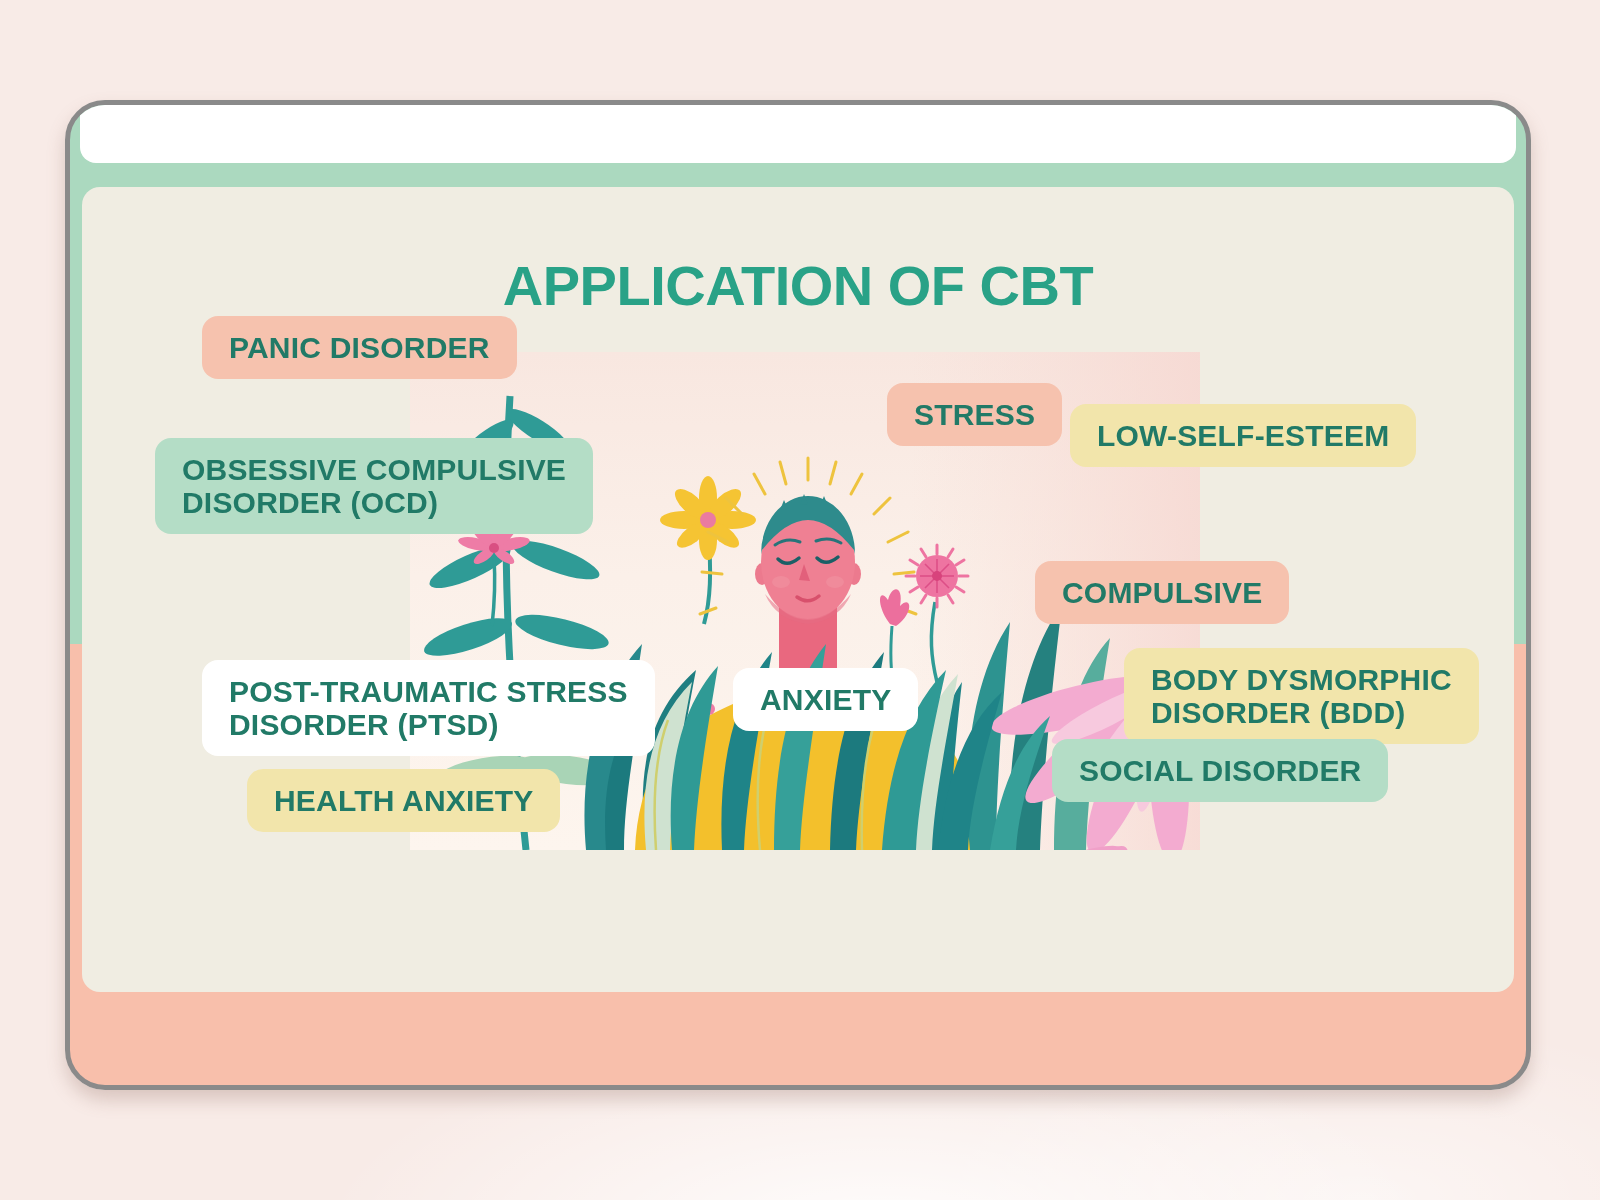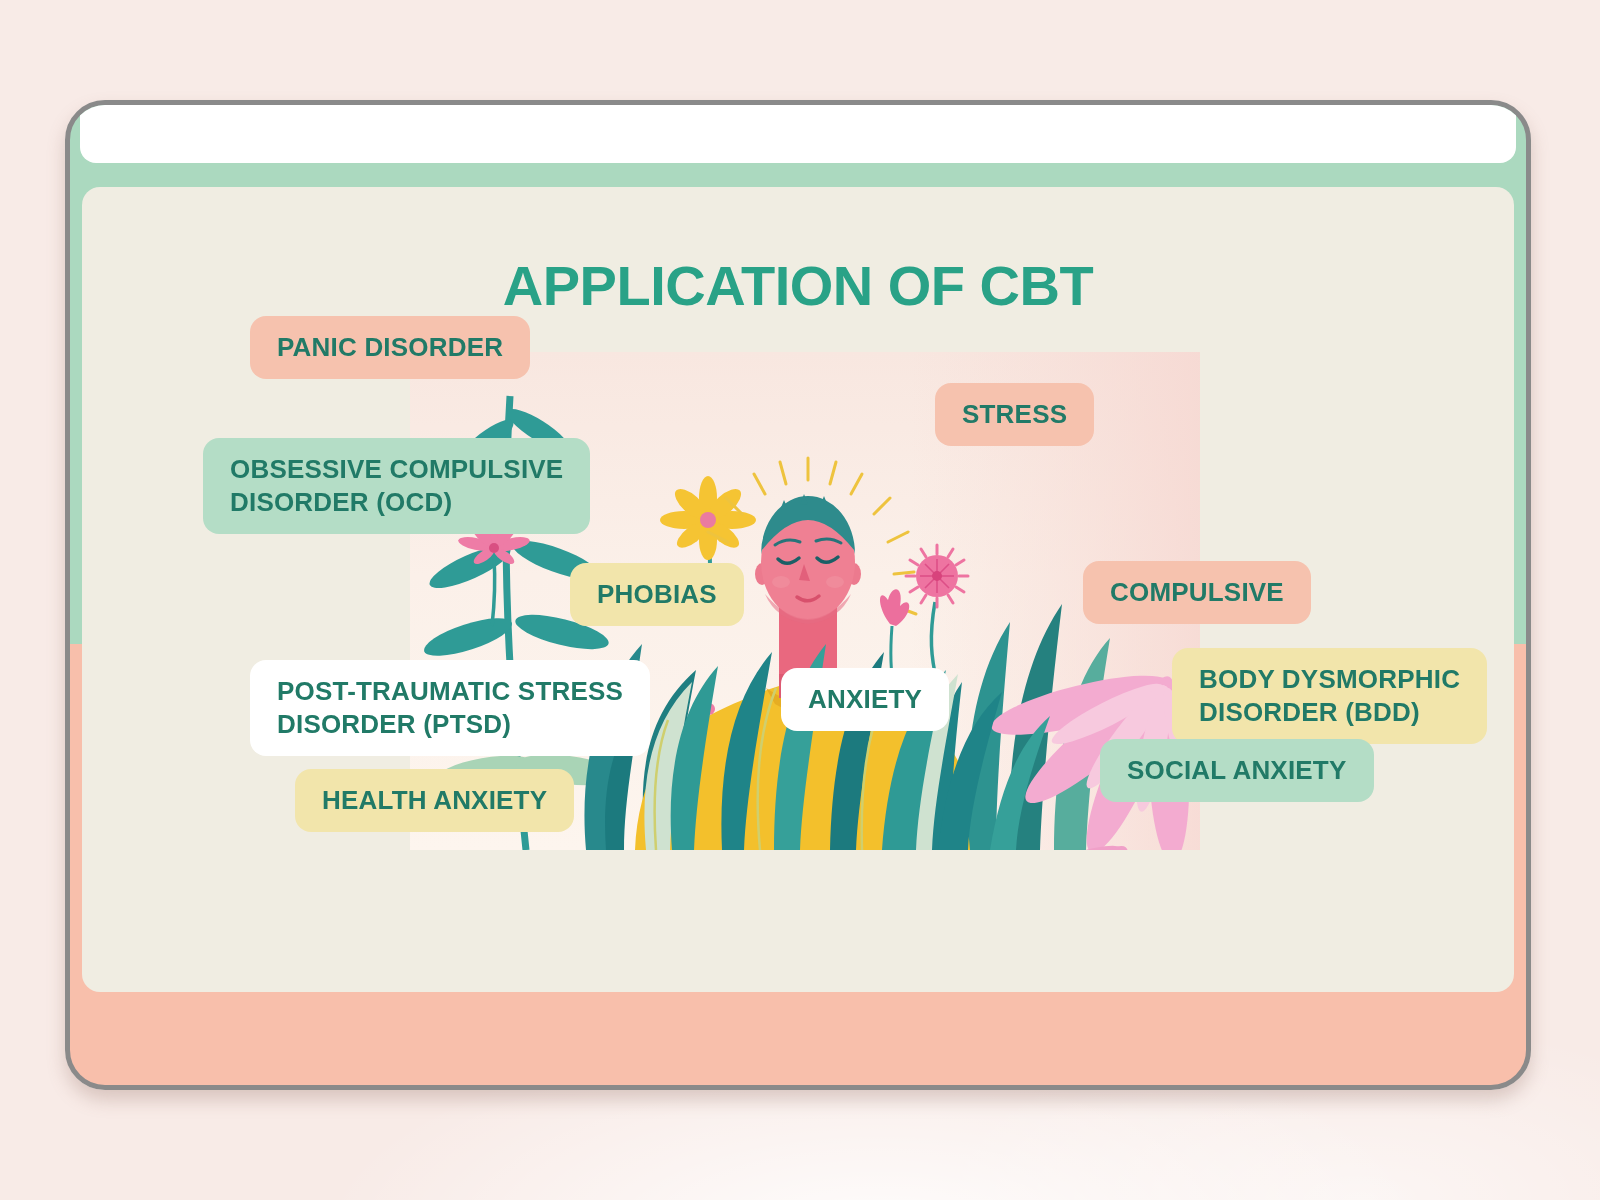--- a/index.html
+++ b/index.html
@@ -31,22 +31,22 @@
   .slide-title{
     position:absolute;top:66px;left:0;right:0;text-align:center;
     font-size:56px;font-weight:700;letter-spacing:-.5px;
     color:#29a287;
   }
   .illo{position:absolute;left:328px;top:165px;width:790px;height:498px;}
 
   .chip{
     position:absolute;display:inline-block;box-sizing:border-box;
     padding:15px 27px;border-radius:16px;
-    font-size:26px;font-weight:700;line-height:33px;letter-spacing:.2px;
-    color:#217a67;white-space:pre-line;text-align:center;margin-left:48px;
+    font-size:30px;font-weight:700;line-height:33px;letter-spacing:.2px;
+    color:#217a67;white-space:pre-line;text-align:center;
   }
   .chip.multiline{text-align:left;}
   .bg-salmon{background:#f6c2ae;}
   .bg-yellow{background:#f2e5ab;}
   .bg-mint{background:#b4ddc6;}
   .bg-white{background:#ffffff;}
 </style>
 </head>
 <body>
 
@@ -243,24 +243,24 @@
             <path d="M452,498 C450,430 458,380 474,344"></path>
             <path d="M246,498 C242,440 246,400 258,368"></path>
           </g>
         </g>
       </svg>
 
       <div class="chip bg-salmon" style="left:120px;top:129px;">PANIC DISORDER</div>
       <div class="chip bg-mint multiline" style="left:73px;top:251px;">OBSESSIVE COMPULSIVE
 DISORDER (OCD)</div>
       <div class="chip bg-salmon" style="left:805px;top:196px;">STRESS</div>
-      <div class="chip bg-yellow" style="left:440px;top:376px;">PHOBIAS</div>
+      <div class="chip bg-yellow" style="left:988px;top:217px;">LOW-SELF-ESTEEM</div>
       <div class="chip bg-salmon" style="left:953px;top:374px;">COMPULSIVE</div>
       <div class="chip bg-white" style="left:651px;top:481px;">ANXIETY</div>
       <div class="chip bg-white multiline" style="left:120px;top:473px;">POST-TRAUMATIC STRESS
 DISORDER (PTSD)</div>
       <div class="chip bg-yellow multiline" style="left:1042px;top:461px;">BODY DYSMORPHIC
 DISORDER (BDD)</div>
       <div class="chip bg-yellow" style="left:165px;top:582px;">HEALTH ANXIETY</div>
-      <div class="chip bg-mint" style="left:970px;top:552px;">SOCIAL ANXIETY</div>
+      <div class="chip bg-mint" style="left:970px;top:552px;">SOCIAL DISORDER</div>
     </div>
   </div>
 </div>
 
 </body></html>

